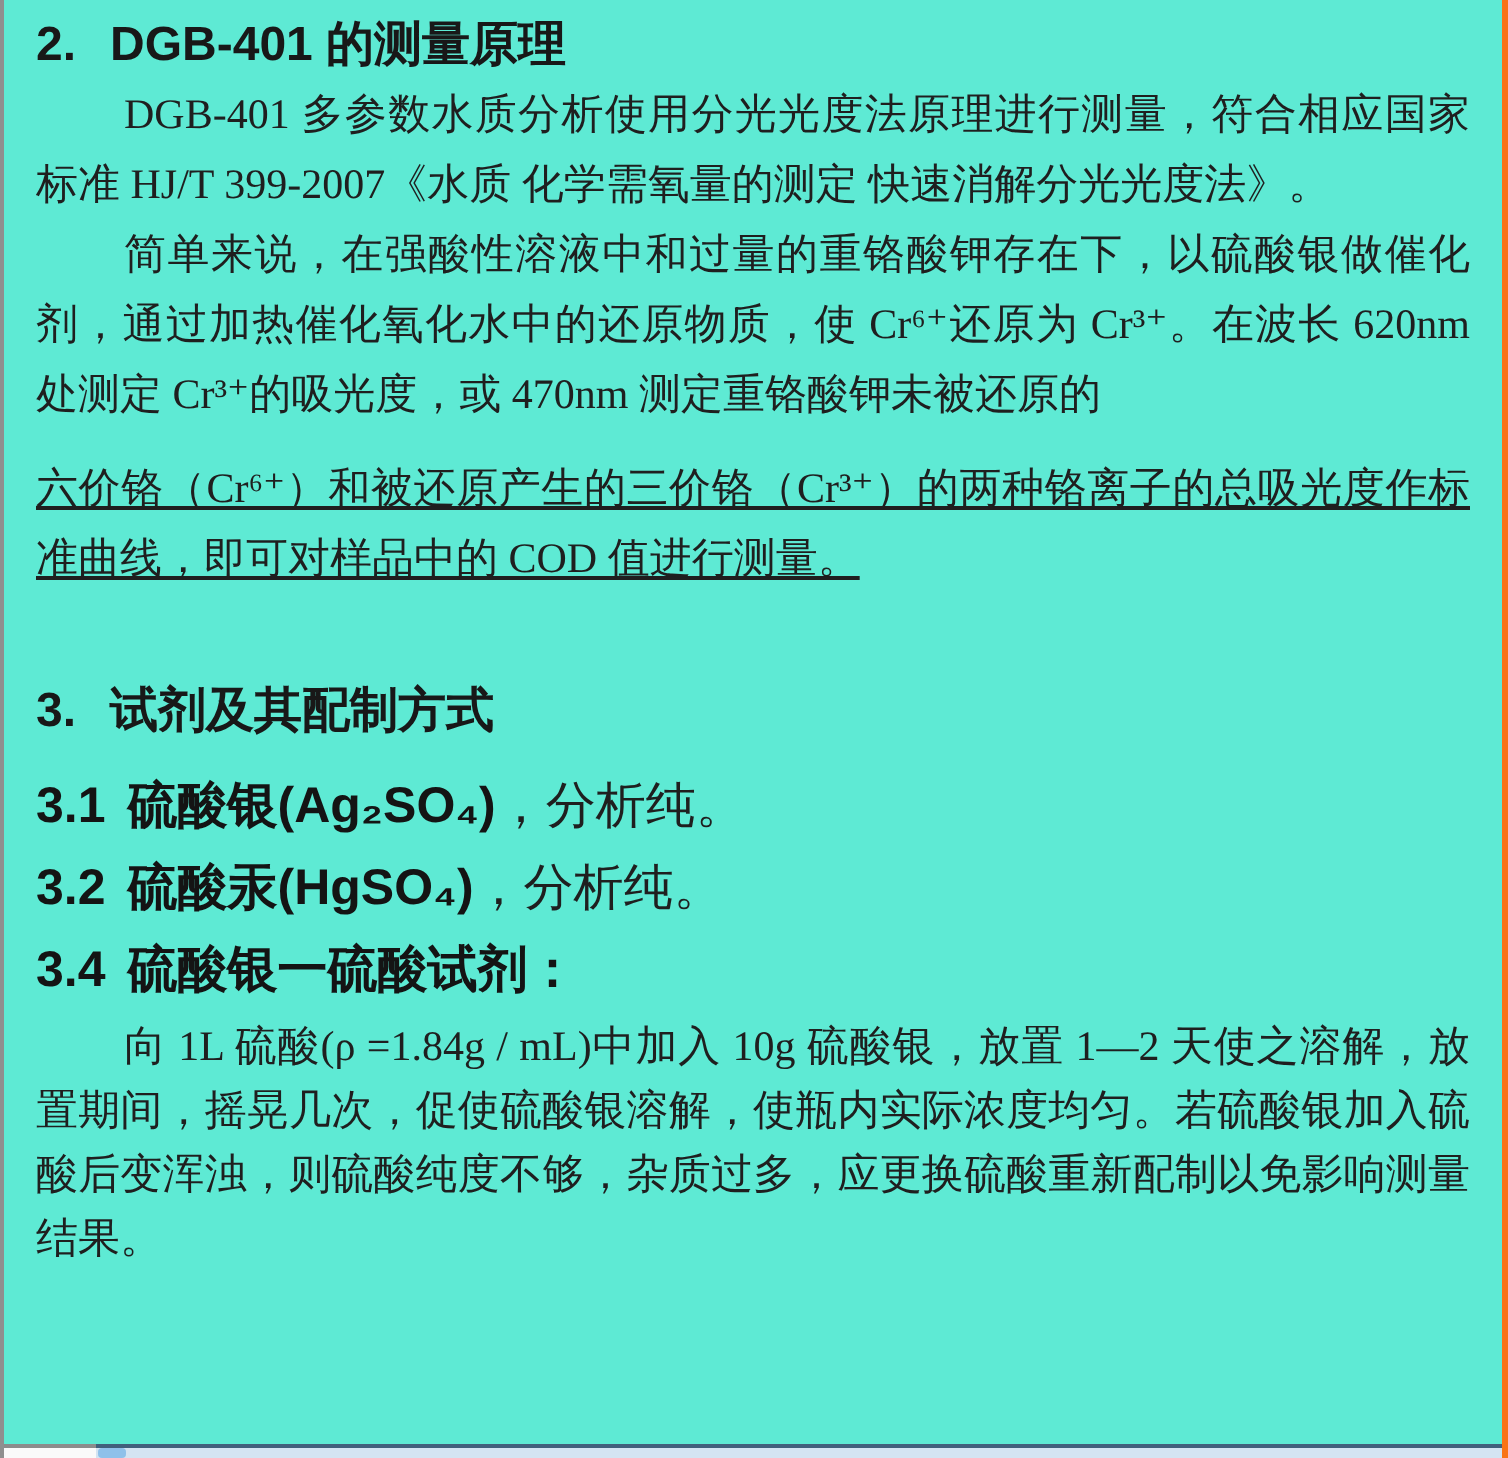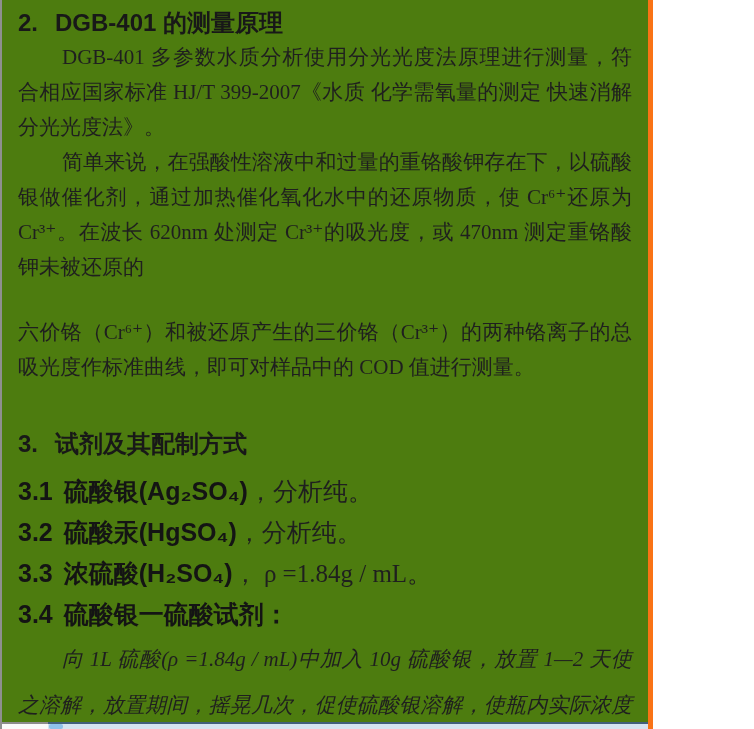--- a/index.html
+++ b/index.html
@@ -4,54 +4,54 @@
 <style>
   :root{
     --accent_navy:#41607c;
     --track_blue:#d4e4f2;
     --thumb_blue:#8fc1ea;
     --text_color:#1f1f1f;
   }
   html,body{margin:0;padding:0;background:#ffffff;}
   .page{
     position:relative;
-    width:653px;height:729px;
-    background:#4d7c0f;
+    width:754px;height:729px;
+    background:#5eead4;
     border-left:2px solid #8f8f8f;
-    border-right:5px solid #f97316;
+    border-right:3px solid #f97316;
     box-sizing:border-box;
     overflow:hidden;
     font-family:"Liberation Serif","DejaVu Serif",serif;
     color:var(--text_color,#1f1f1f);
   }
   .content{padding:6px 16px 0 16px;}
   .h{
     font-family:"Liberation Sans","DejaVu Sans",sans-serif;
     font-weight:bold;
     font-size:24px;line-height:34px;
     margin:0;color:#181818;
   }
   .h .hnum{display:inline-block;margin-right:17px;}
   .h3gap{margin-top:42px;}
   .body{
     font-size:21px;line-height:35px;
     margin:0;text-align:justify;
   }
   .indent{text-indent:44px;}
   .p1{}
-  .p3{margin-top:30px;}
+  .p3{margin-top:12px;text-decoration:underline;}
   .items{margin-top:10px;}
   .item{font-size:25px;line-height:40px;white-space:nowrap;}
   .item .inum,.item .ilbl{
     font-family:"Liberation Sans","DejaVu Sans",sans-serif;
     font-weight:bold;color:#141414;
   }
   .item .inum{margin-right:11px;}
   .item .irest{font-family:"Liberation Serif","DejaVu Serif",serif;}
-  .p4{line-height:46px;margin-top:1px;font-style:italic;}
+  .p4{line-height:32px;margin-top:1px;}
   
   .bottom-bar{position:absolute;left:0;bottom:0;width:100%;height:7px;}
   .bar-corner{
     position:absolute;left:0;bottom:0;width:46px;height:7px;
     background:#fafafa;border-top:2px solid #8c8c8c;box-sizing:border-box;
   }
   .bar-track{
     position:absolute;left:46px;right:0;bottom:0;height:7px;
     background:var(--track_blue,#d4e4f2);
     border-top:2px solid var(--accent_navy,#41607c);
@@ -75,21 +75,20 @@
 
     <p class="body indent">简单来说，在强酸性溶液中和过量的重铬酸钾存在下，以硫酸银做催化剂，通过加热催化氧化水中的还原物质，使 Cr⁶⁺还原为 Cr³⁺。在波长 620nm 处测定 Cr³⁺的吸光度，或 470nm 测定重铬酸钾未被还原的</p>
 
     <p class="body p3">六价铬（Cr⁶⁺）和被还原产生的三价铬（Cr³⁺）的两种铬离子的总吸光度作标准曲线，即可对样品中的 COD 值进行测量。</p>
 
     <h2 class="h h3gap"><span class="hnum">3.</span><span>试剂及其配制方式</span></h2>
 
     <div class="items">
       <div class="item"><span class="inum">3.1</span><span class="ilbl">硫酸银(Ag₂SO₄)</span><span class="irest">，分析纯。</span></div>
       <div class="item"><span class="inum">3.2</span><span class="ilbl">硫酸汞(HgSO₄)</span><span class="irest">，分析纯。</span></div>
-      <div class="item"><span class="inum">3.3</span><span class="ilbl">浓硫酸(H₂SO₄)</span><span class="irest">， ρ =1.84g / mL。</span></div>
       <div class="item"><span class="inum">3.4</span><span class="ilbl">硫酸银一硫酸试剂：</span><span class="irest"></span></div>
     </div>
 
     <p class="body indent p4">向 1L 硫酸(ρ =1.84g / mL)中加入 10g 硫酸银，放置 1—2 天使之溶解，放置期间，摇晃几次，促使硫酸银溶解，使瓶内实际浓度均匀。若硫酸银加入硫酸后变浑浊，则硫酸纯度不够，杂质过多，应更换硫酸重新配制以免影响测量结果。</p>
 
   </div>
 
   <div class="bottom-bar">
     <div class="bar-corner"></div>
     <div class="bar-track"></div>

